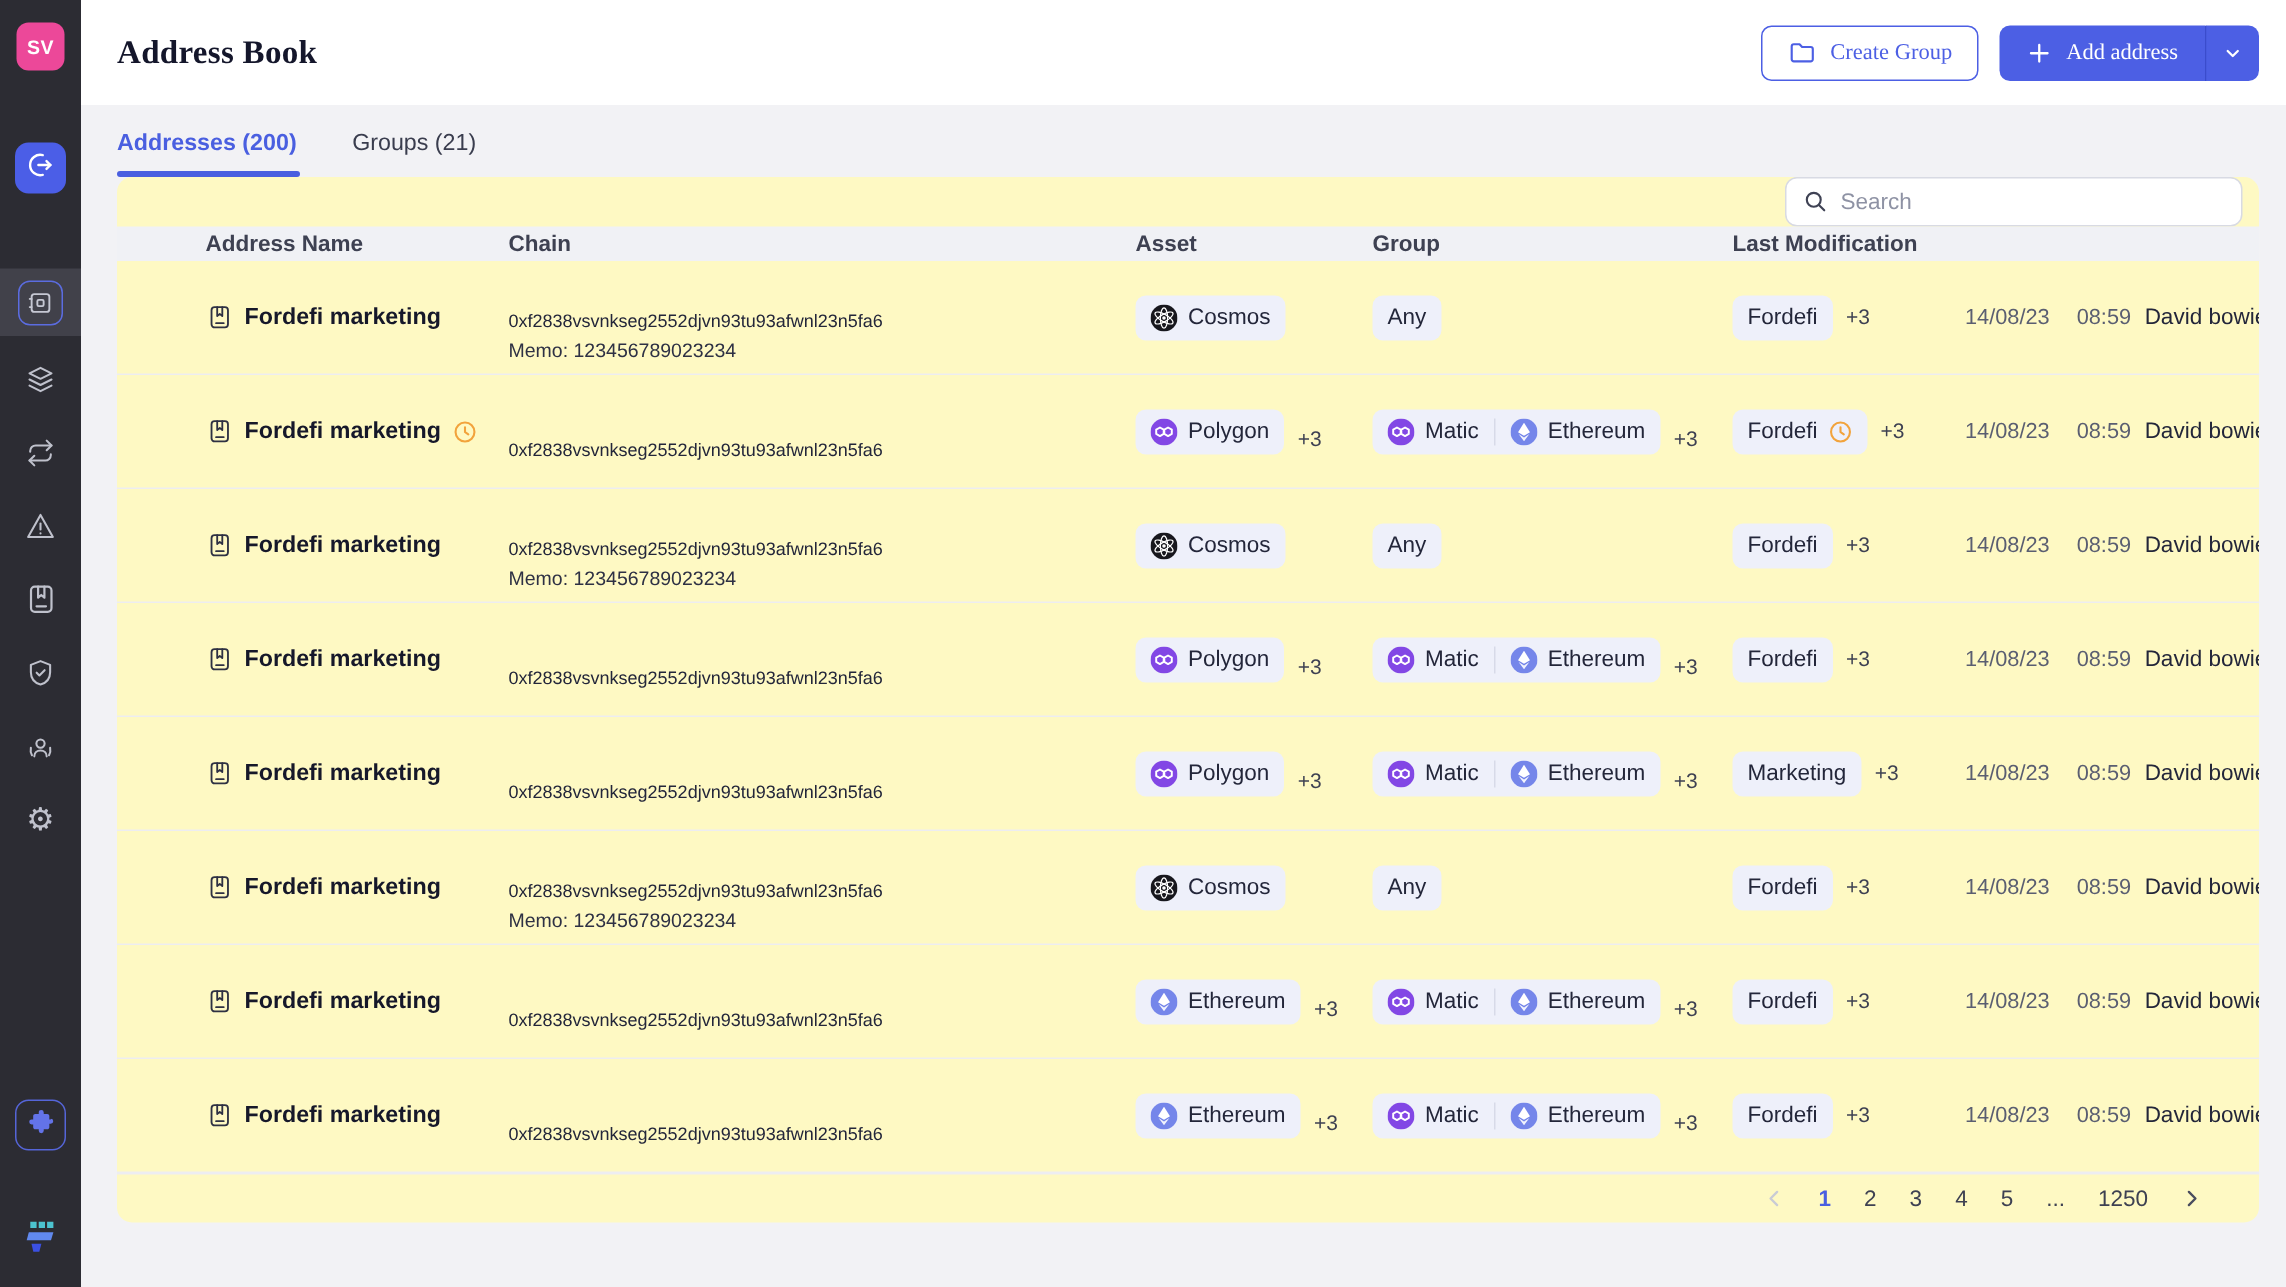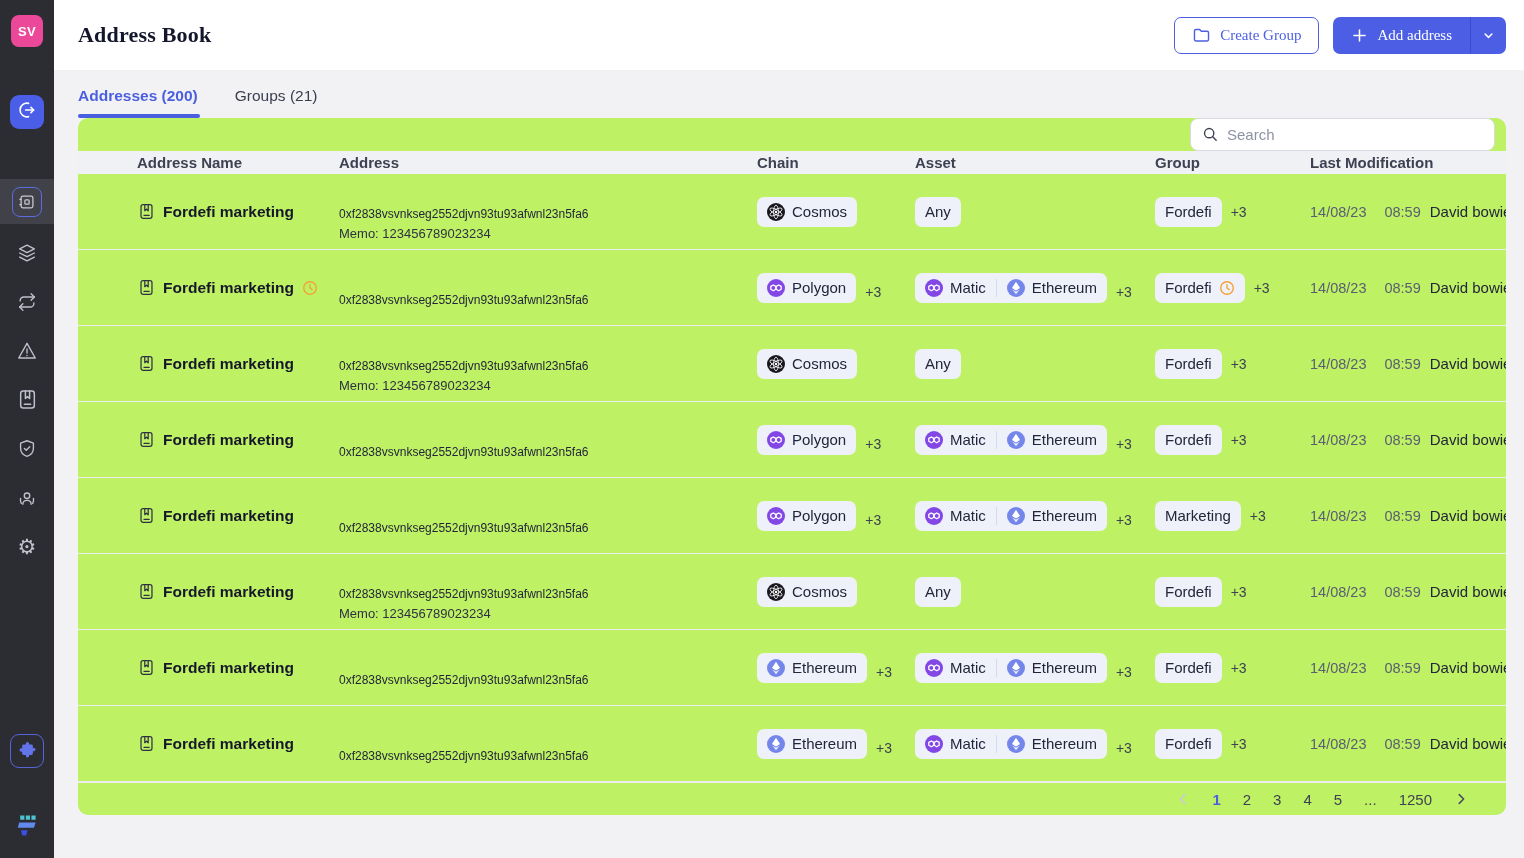--- a/index.html
+++ b/index.html
@@ -77,21 +77,21 @@
   .tab {
     font-size:15.5px; color:#3a3d4e; padding-bottom:13px; position:relative; cursor:pointer;
   }
   .tab.active { color:#4a5fe0; font-weight:700; }
   .tab.active::after {
     content:""; position:absolute; left:0; right:-2px; bottom:0; height:4px;
     border-radius:3px; background:#4a5fe0;
   }
 
   .card {
-    margin:0 18px 26px 24px; background:#bef264; border-radius:10px;
+    margin:0 18px 26px 24px; background:#fef9c3; border-radius:10px;
     height:697px; display:flex; flex-direction:column; overflow:hidden;
   }
   .search-row { height:52px; display:flex; align-items:center; justify-content:flex-end; padding:0 11px; }
   .search-box {
     width:305px; height:33px; border:1px solid #d8dae3; border-radius:8px;
     display:flex; align-items:center; gap:8px; padding:0 11px; background:#fff;
   }
   .search-box input {
     border:none; outline:none; flex:1; font-size:15px; font-family:inherit; color:#1b1e30;
   }
@@ -286,21 +286,20 @@
             <circle cx="7.6" cy="7.6" r="4.9"></circle>
             <path d="M11.4 11.4 15 15"></path>
           </svg>
         </span>
         <input type="text" placeholder="Search" style="">
       </div>
     </div>
 
     <div class="grid-row thead" id="thead">
         <div class="cell">Address Name</div>
-        <div class="cell">Address</div>
         <div class="cell">Chain</div>
         <div class="cell">Asset</div>
         <div class="cell">Group</div>
         <div class="cell">Last Modification</div>
       </div>
     <div id="tbody">
         <div class="grid-row trow">
     <div class="cell name-cell">
       <span style="display:flex">
         <svg width="17" height="17" viewBox="0 0 18 18" fill="none" stroke="#2e3143" stroke-width="1.3" stroke-linecap="round" stroke-linejoin="round">

